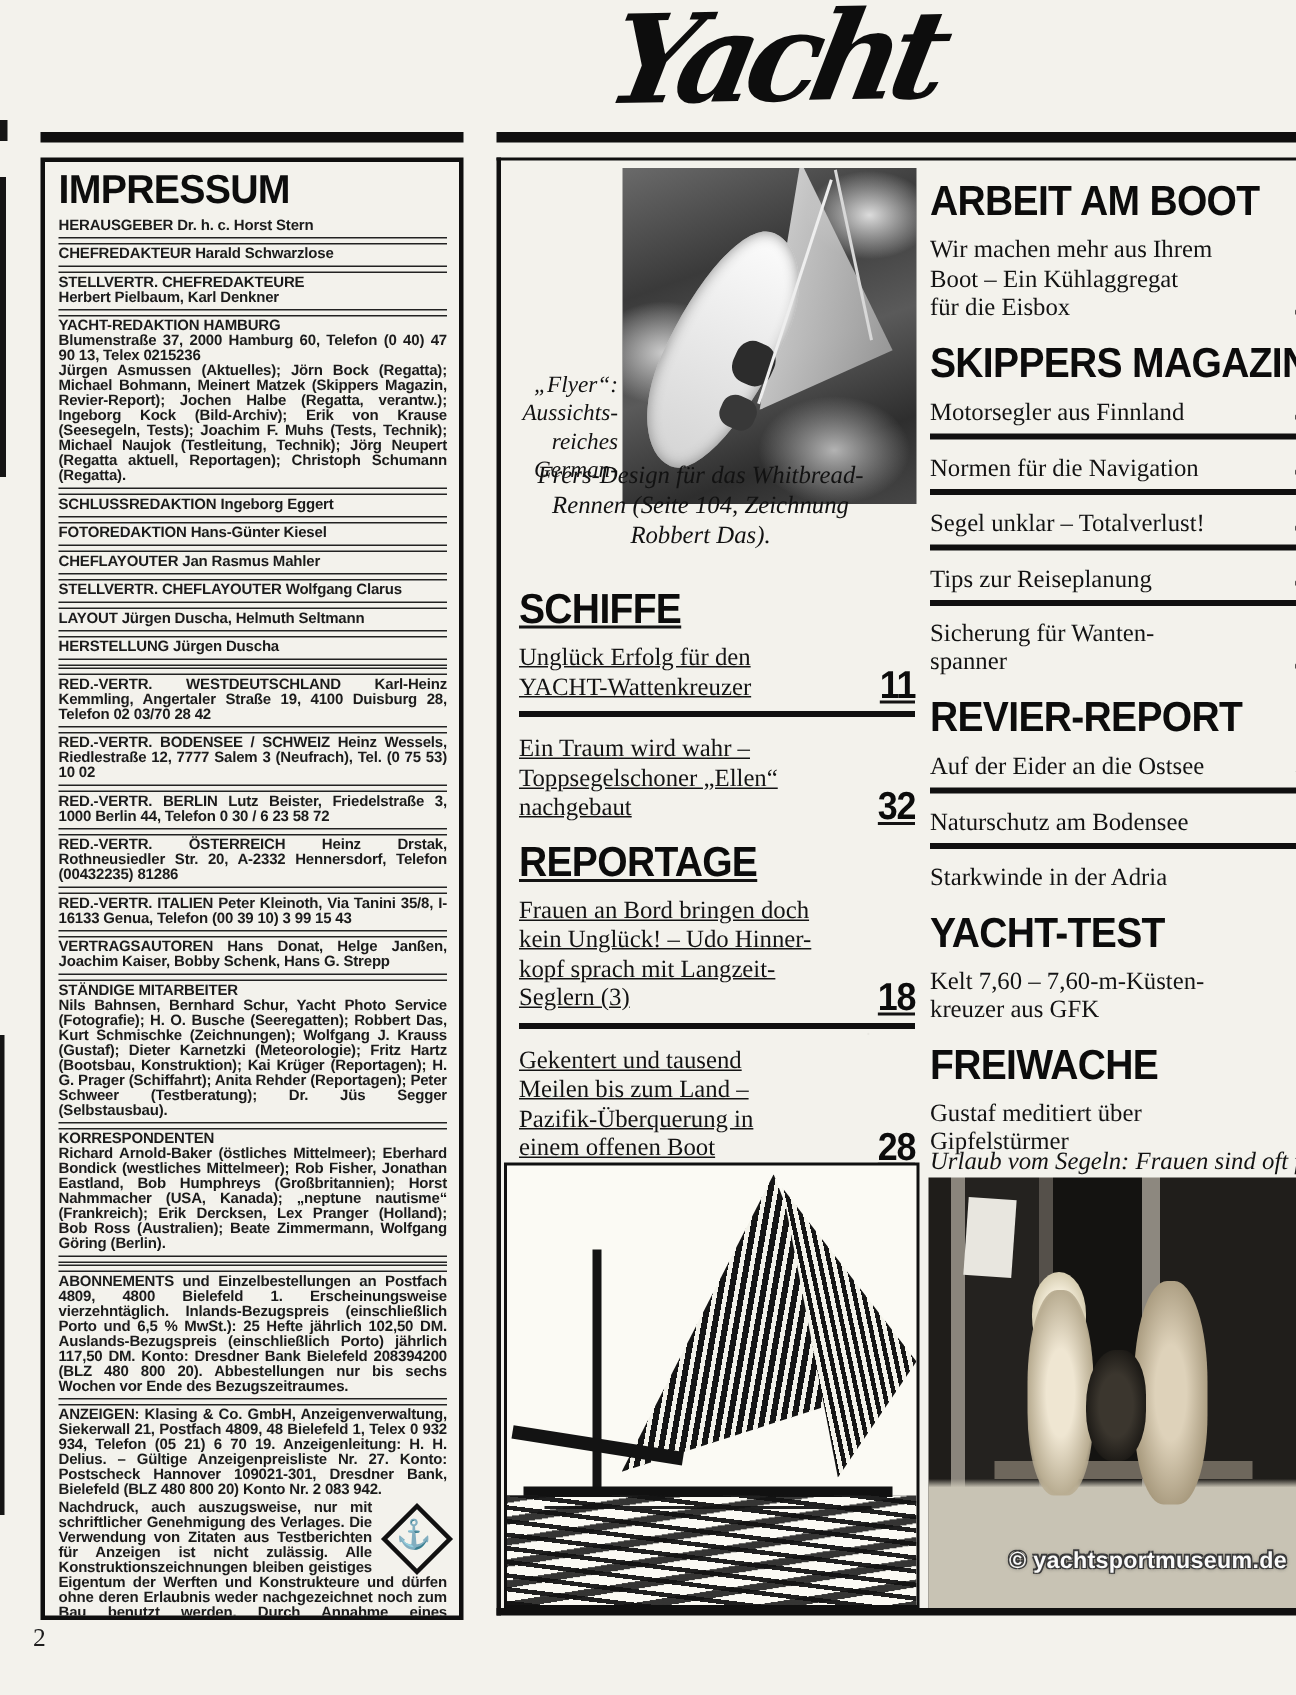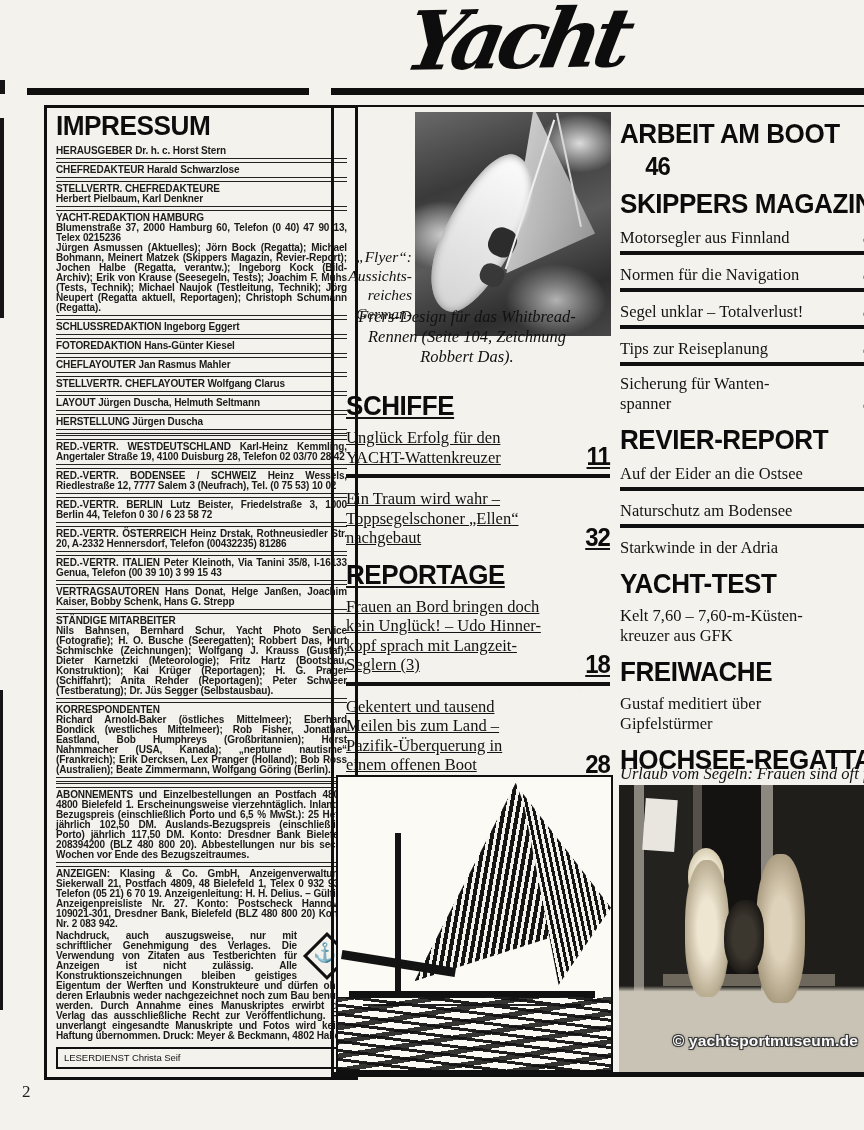--- a/index.html
+++ b/index.html
@@ -11,21 +11,21 @@
       #f3f2ec;
     font-family:"Liberation Sans",sans-serif;}
   
   .logo{position:absolute;left:388px;top:-4px;width:256px;height:92px;text-align:center;
     font-family:"DejaVu Serif",serif;font-style:italic;font-weight:bold;font-size:82px;line-height:86px;
     letter-spacing:-7px;transform:skewX(-12deg) rotate(-1deg);color:#0d0d0d;}
   .toprule{position:absolute;top:88px;height:7px;background:#0f0f0f;}
   .toprule.l{left:27px;width:282px;}
   .toprule.r{left:331px;width:533px;}
   
-  .impressum{position:absolute;left:44px;top:105px;width:314px;height:975px;box-sizing:border-box;
+  .impressum{position:absolute;left:27px;top:105px;width:282px;height:975px;box-sizing:border-box;
     border:3px solid #0f0f0f;padding:4px 8px 4px 9px;overflow:hidden;background:transparent;}
   .impressum h1{margin:0 0 4px 0;font-size:27px;line-height:29px;font-weight:bold;letter-spacing:-.5px;
     transform:scaleX(.97);transform-origin:left;color:#0d0d0d;}
   .etext{margin:0;padding:1px 0;font-size:10px;line-height:10px;letter-spacing:-.12px;
     text-align:justify;white-space:pre-line;color:#1b1b1b;font-weight:bold;}
   .dline{height:3px;border-top:1px solid #222;border-bottom:1px solid #222;margin:1px 0;}
   .seal{float:right;width:44px;height:44px;position:relative;margin:2px 0 0 6px;}
   .seal .dia{position:absolute;left:7px;top:7px;width:28px;height:28px;border:3px solid #111;transform:rotate(45deg);}
   .seal .gl{position:absolute;left:0;top:9px;width:44px;text-align:center;font-size:19px;color:#111;}
   .leserdienst{margin-top:5px;border:2px solid #111;padding:3px 6px;}
@@ -231,20 +231,23 @@
       <div class="dw-mast"></div>
       <div class="dw-boom"></div>
       <div class="dw-hull"></div>
       <div class="dw-hull2"></div>
       <div class="dw-waves"></div>
     </div>
 
     <section class="right-col">
       <h2 class="sec">ARBEIT AM BOOT</h2>
       <div class="item">
+        <span class="t">Wir machen mehr aus Ihrem
+Boot – Ein Kühlaggregat
+für die Eisbox</span>
         <span class="pg">46</span>
       </div>
       <h2 class="sec">SKIPPERS MAGAZIN</h2>
       <div class="item ruled">
         <span class="t">Motorsegler aus Finnland</span>
         <span class="pg">43</span>
       </div>
       <div class="item ruled">
         <span class="t">Normen für die Navigation</span>
         <span class="pg">44</span>

